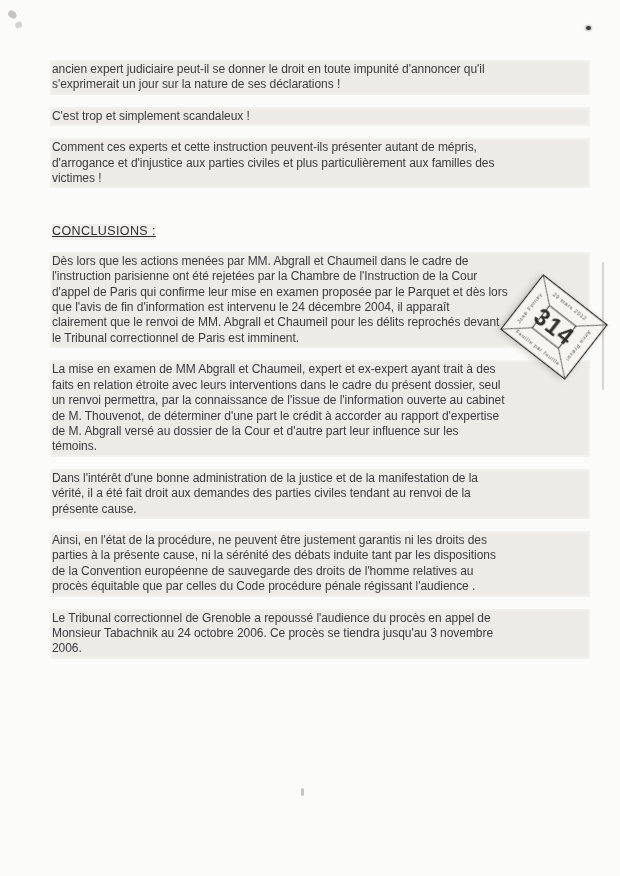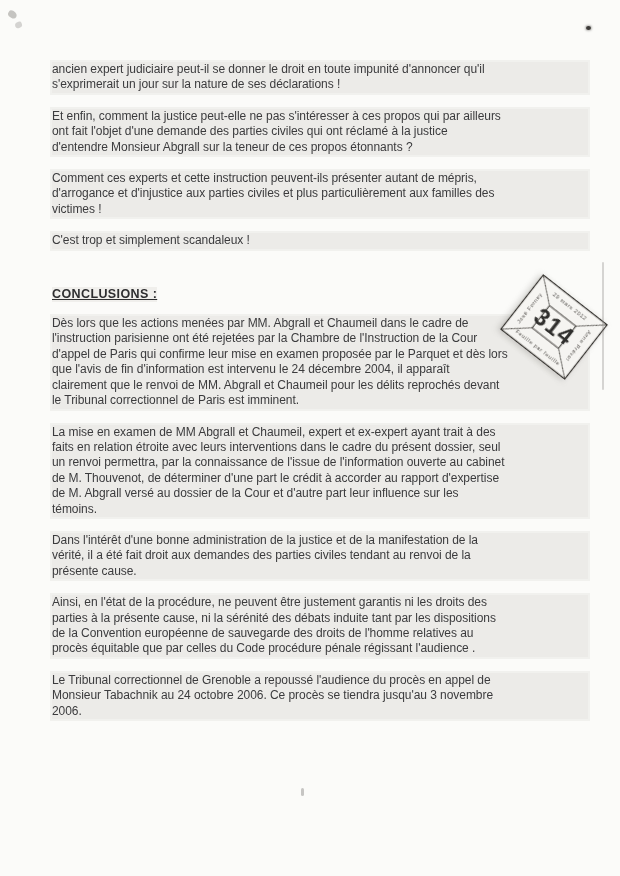--- a/index.html
+++ b/index.html
@@ -13,21 +13,21 @@
     position:absolute;left:52px;top:62px;width:536px;
     color:#3b3b3d;font-size:12px;line-height:15.4px;letter-spacing:-0.05px;
   }
   .para{
     white-space:pre-wrap;
     background:rgba(201,198,191,0.30);
     margin:0 0 16px 0;
     box-shadow:0 0 0 2px rgba(201,198,191,0.18);
   }
   .heading{
-    font-weight:bold;font-size:12.5px;letter-spacing:0.4px;
+    font-weight:normal;font-size:12.5px;letter-spacing:0.4px;
     text-decoration:underline;
     margin:22px 0 14px 0;
     color:#2e2e30;
     background:rgba(201,198,191,0.22);
     display:inline-block;
   }
   
   .stamp{
     position:absolute;left:510px;top:283px;width:88px;height:88px;
     transform:rotate(38deg);
@@ -49,27 +49,24 @@
   }
 </style>
 </head>
 <body>
 
 <div class="page">
 
   <div class="text-col">
     <div class="para">ancien expert judiciaire peut-il se donner le droit en toute impunité d'annoncer qu'il
 s'exprimerait un jour sur la nature de ses déclarations !</div>
-    <div class="para">Et enfin, comment la justice peut-elle ne pas s'intéresser à ces propos qui par ailleurs
-ont fait l'objet d'une demande des parties civiles qui ont réclamé à la justice
-d'entendre Monsieur Abgrall sur la teneur de ces propos étonnants ?</div>
+    <div class="para">C'est trop et simplement scandaleux !</div>
     <div class="para">Comment ces experts et cette instruction peuvent-ils présenter autant de mépris,
 d'arrogance et d'injustice aux parties civiles et plus particulièrement aux familles des
 victimes !</div>
-    <div class="para">C'est trop et simplement scandaleux !</div>
 
     <div class="heading">CONCLUSIONS :</div>
 
     <div class="para">Dès lors que les actions menées par MM. Abgrall et Chaumeil dans le cadre de
 l'instruction parisienne ont été rejetées par la Chambre de l'Instruction de la Cour
 d'appel de Paris qui confirme leur mise en examen proposée par le Parquet et dès lors
 que l'avis de fin d'information est intervenu le 24 décembre 2004, il apparaît
 clairement que le renvoi de MM. Abgrall et Chaumeil pour les délits reprochés devant
 le Tribunal correctionnel de Paris est imminent.</div>
     <div class="para">La mise en examen de MM Abgrall et Chaumeil, expert et ex-expert ayant trait à des

